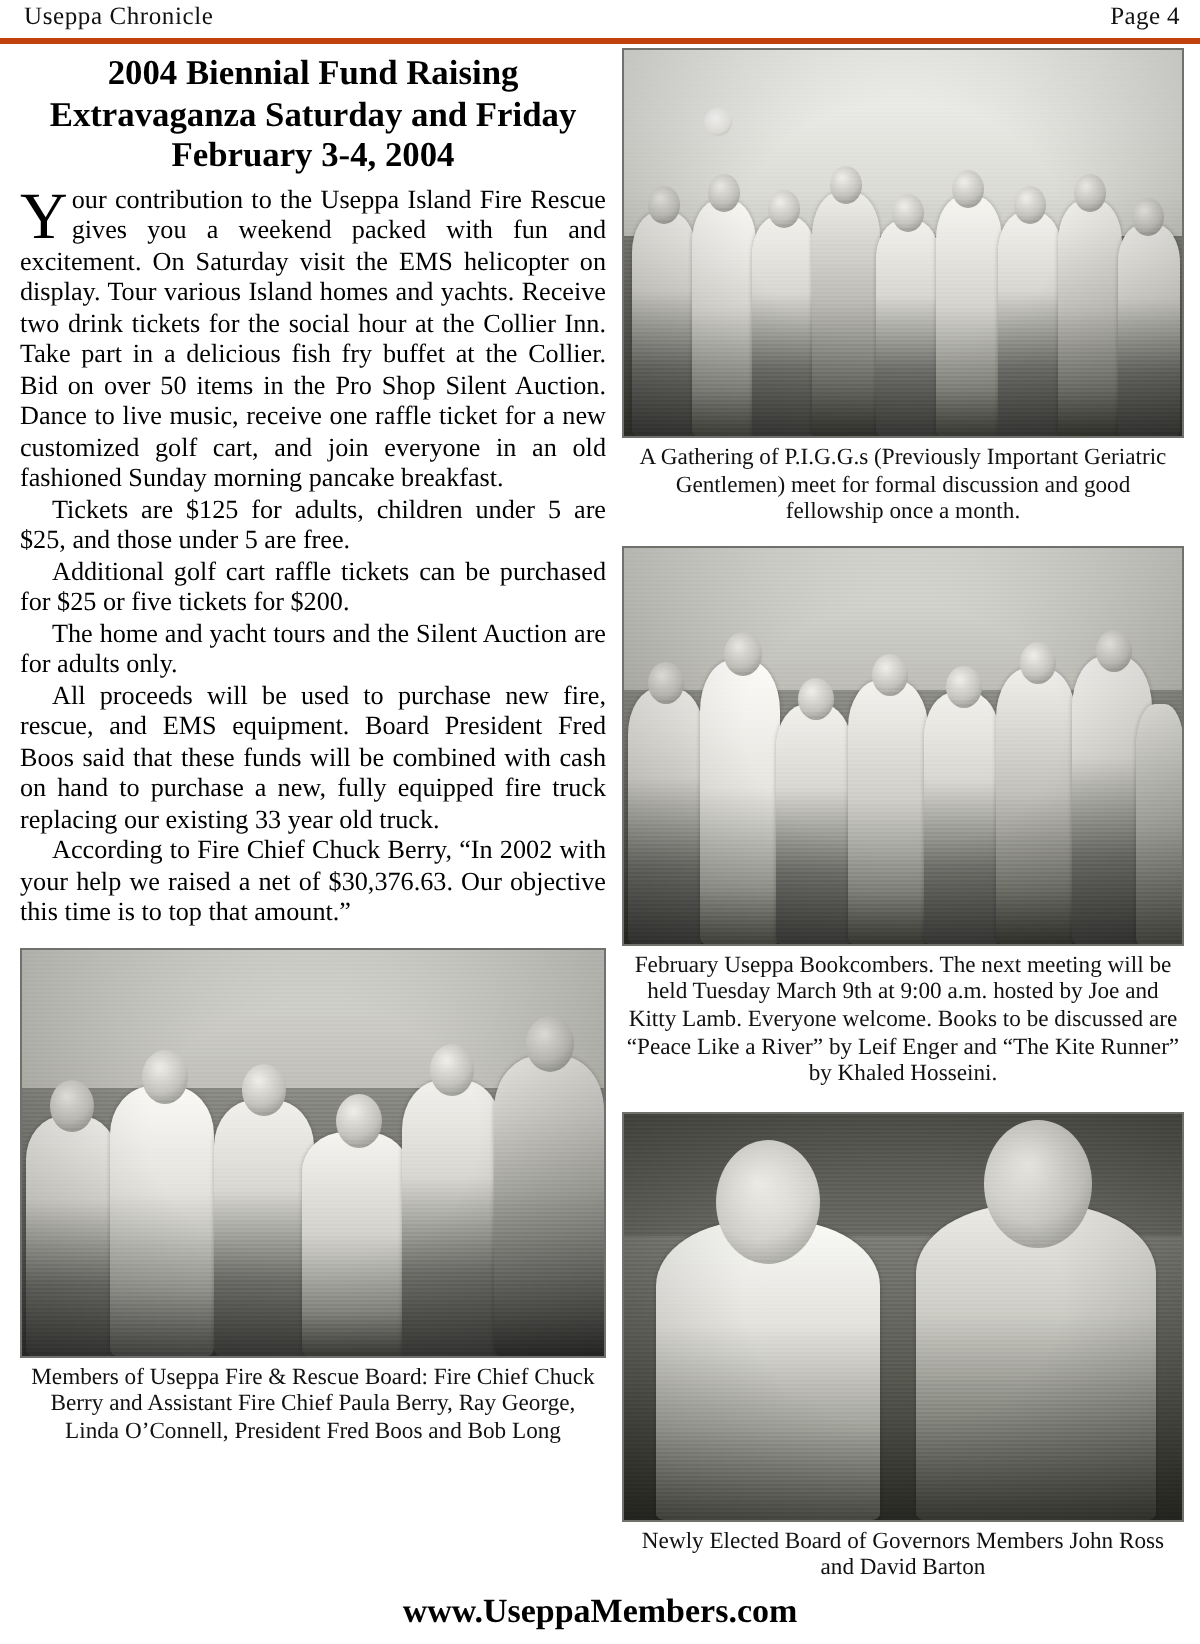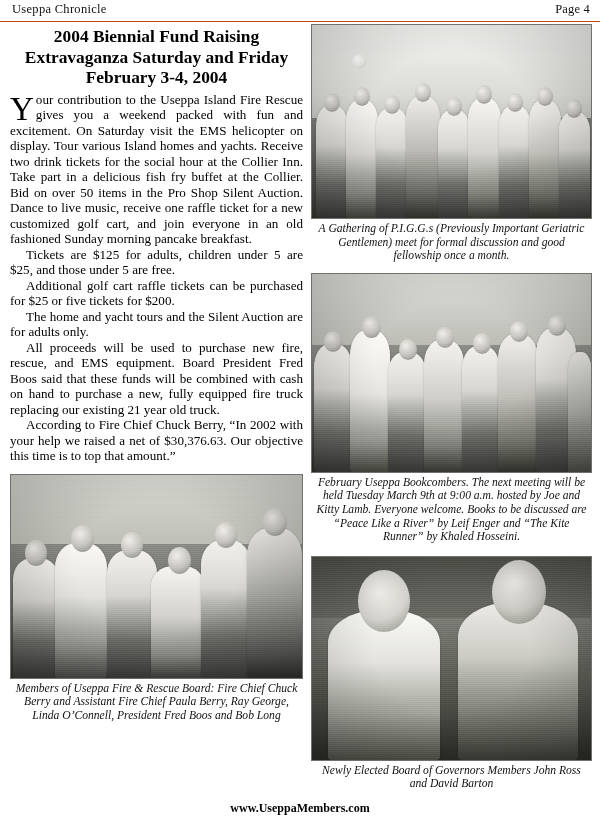--- a/index.html
+++ b/index.html
@@ -24,21 +24,21 @@
   }
 
   
   .masthead {
     position: absolute;
     top: 0;
     left: 0;
     width: 600px;
     height: 22px;
     box-sizing: border-box;
-    border-bottom: 1px solid #c2410c;
+    border-bottom: 3px solid #c2410c;
     display: flex;
     align-items: center;
     justify-content: space-between;
     padding: 0 10px 2px 12px;
     font-family: "Liberation Serif", serif;
     font-size: 12.5px;
     color: #111;
     gap: 12px;
   }
   .masthead .left { letter-spacing: 0.3px; }
@@ -103,21 +103,20 @@
   .photo {
     background: #9a9a96;
     position: relative;
     overflow: hidden;
     border: 1px solid #70706c;
     box-sizing: border-box;
   }
   .caption {
     font-size: 11.6px;
     line-height: 13.6px;
-    font-style: italic;
     text-align: center;
     margin: 3px 2px 0 2px;
     color: #111;
   }
 
   
   .ph-sky {
     position: absolute; left:0; right:0; top:0; height:45%;
     background: linear-gradient(180deg,#e9e9e6 0%, #cfd0cb 60%, #b9bab4 100%);
   }
@@ -153,21 +152,21 @@
 
   
   .footer {
     position: absolute;
     bottom: 6px;
     left: 0;
     width: 600px;
     text-align: center;
     font-family: "Liberation Serif", serif;
     font-weight: bold;
-    font-size: 12px;
+    font-size: 17px;
     color: #000;
   }
 </style>
 </head>
 <body>
 
 <div class="page">
 
   <div class="masthead">
     <span class="left">Useppa  Chronicle</span>
@@ -182,21 +181,21 @@
         <div>2004 Biennial Fund Raising</div>
         <div>Extravaganza Saturday and Friday</div>
         <div>February 3-4, 2004</div>
       </div>
 
       <div class="body-text">
         <p class="first"><span class="dropcap">Y</span><span>our contribution to the Useppa Island Fire Rescue gives you a weekend packed with fun and excitement. On Saturday visit the EMS helicopter on display. Tour various Island homes and yachts. Receive two drink tickets for the social hour at the Collier Inn. Take part in a delicious fish fry buffet at the Collier. Bid on over 50 items in the Pro Shop Silent Auction. Dance to live music, receive one raffle ticket for a new customized golf cart, and join everyone in an old fashioned Sunday morning pancake breakfast.</span></p>
         <p>Tickets are $125 for adults, children under 5 are $25, and those under 5 are free.</p>
         <p>Additional golf cart raffle tickets can be purchased for $25 or five tickets for $200.</p>
         <p>The home and yacht tours and the Silent Auction are for adults only.</p>
-        <p>All proceeds will be used to purchase new fire, rescue, and EMS equipment. Board President Fred Boos said that these funds will be combined with cash on hand to purchase a new, fully equipped fire truck replacing our existing 21 year old truck.</p>
+        <p>All proceeds will be used to purchase new fire, rescue, and EMS equipment. Board President Fred Boos said that these funds will be combined with cash on hand to purchase a new, fully equipped fire truck replacing our existing 33 year old truck.</p>
         <p>According to Fire Chief Chuck Berry, “In 2002 with your help we raised a net of $30,376.63. Our objective this time is to top that amount.”</p>
       </div>
 
       <div style="margin-top:10px;">
         <div class="photo" style="width:293px;height:205px;">
           <div class="ph-sky" style="height:38%;background:linear-gradient(180deg,#d8d8d2 0%,#bdbdb6 100%);"></div>
           <div class="ph-ground" style="height:66%;background:linear-gradient(180deg,#8a8b85 0%,#5b5c57 60%,#343531 100%);"></div>
           <div class="ph-figs">
             <div class="fig" style="left:2px;width:46px;height:120px;"></div>
             <div class="head" style="left:14px;bottom:112px;width:22px;height:26px;"></div>

